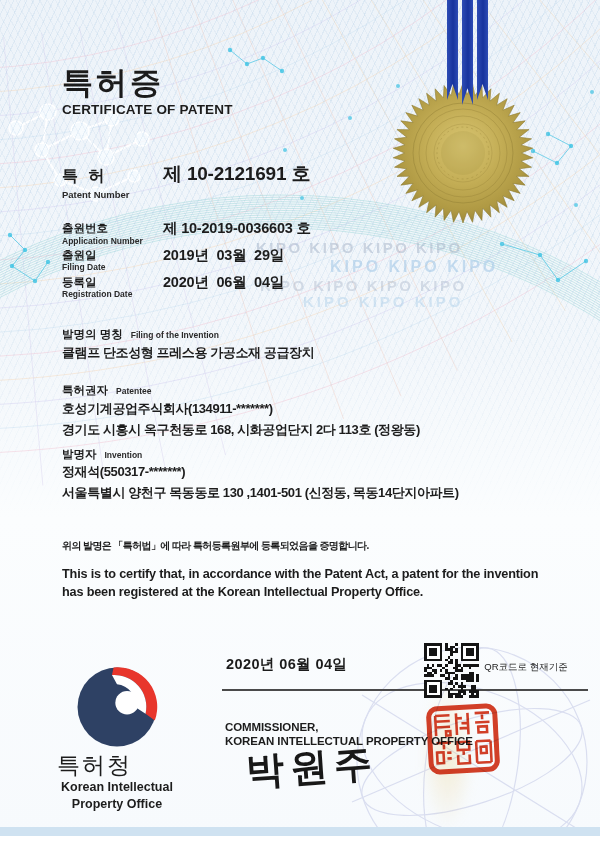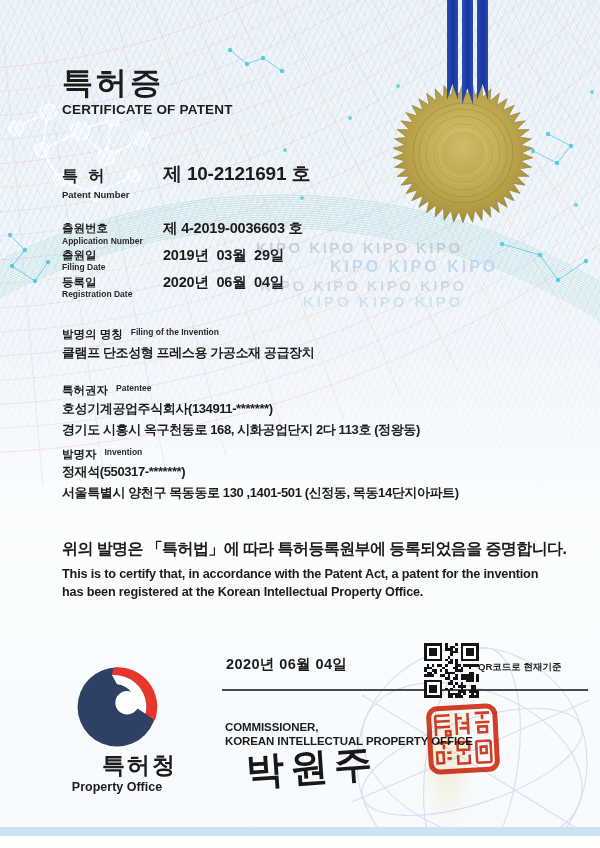--- a/index.html
+++ b/index.html
@@ -23,35 +23,35 @@
   .k3{font-size:15px;fill:#96a4bb;opacity:.33;letter-spacing:2.5px}
   .k4{font-size:15px;fill:#aed0ea;opacity:.48;letter-spacing:3px}
   .ribbon-stripe{position:absolute;top:0;width:11px;
     background:linear-gradient(90deg,#2d4cb5,#17339d 55%,#2d4cb5);
     clip-path:polygon(0 0,100% 0,100% 100%,50% 84%,0 100%)}
   .title-ko{font-size:31px;font-weight:800;letter-spacing:3px;color:#1b1b1b}
   .title-en{font-size:13.5px;font-weight:800;letter-spacing:.2px}
   .lbl-lg{font-size:16px;font-weight:800;letter-spacing:3px}
   .lbl{font-size:11.5px;font-weight:800}
   .sub{font-size:8.5px;font-weight:700;color:#2a2a2a}
-  .hdr{display:flex;align-items:flex-start;gap:8px}
+  .hdr{display:flex;align-items:center;gap:8px}
   .val{font-size:14.5px;font-weight:700;white-space:pre;letter-spacing:-.2px}
   .val-lg{font-size:19px;font-weight:700;white-space:pre;letter-spacing:-.2px}
   .name{font-size:13px;font-weight:700;letter-spacing:-.4px;white-space:pre}
-  .stmt-ko{font-size:16px;font-weight:800;letter-spacing:-.6px}
+  .stmt-ko{font-size:10px;font-weight:800;letter-spacing:-.6px}
   .stmt-en{font-size:13.5px;font-weight:700;letter-spacing:-.2px;line-height:1.34;
     transform:scaleX(.94);transform-origin:0 0}
   .date{font-size:14.5px;font-weight:600;letter-spacing:.4px}
   .rule{border-top:2px solid #4a4a4a}
   .comm-ko{font-size:21px;font-weight:800;letter-spacing:1px}
   .comm-en{font-size:11.5px;font-weight:800;letter-spacing:-.1px}
   .sig{font-size:38px;font-weight:700;letter-spacing:6px;color:#181818;transform:rotate(-4deg)}
-  .agency-ko{font-size:23px;font-weight:700;letter-spacing:2px;text-align:right}
+  .agency-ko{font-size:23px;font-weight:400;letter-spacing:2px;text-align:left}
   .agency-en{font-size:12.5px;font-weight:700;line-height:1.32;text-align:center}
-  .qrnote{font-size:9.5px;font-weight:700;line-height:1.6;text-align:left;color:#222}
+  .qrnote{font-size:9.5px;font-weight:400;line-height:1.6;text-align:center;color:#222}
   .seal{transform:rotate(-3deg);mix-blend-mode:multiply;opacity:.96}
   .goldwash{background:radial-gradient(ellipse at center,rgba(233,205,125,.32),rgba(233,205,125,0) 70%);
     filter:blur(4px)}
   .bottom-strip{position:absolute;left:0;bottom:0;width:600px;height:9px;background:#cfe2f1}
 </style>
 </head>
 <body>
 
 <div class="page">
 
@@ -211,21 +211,21 @@
 
   <div class="abs title-ko" style="left:62px;top:62px;z-index:4">특허증</div>
   <div class="abs title-en" style="left:62px;top:102px;z-index:4">CERTIFICATE OF PATENT</div>
 
   <div class="abs lbl-lg" style="left:62px;top:166px;z-index:4">특 허</div>
   <div class="abs sub" style="left:62px;top:189px;font-size:9.5px;z-index:4">Patent Number</div>
   <div class="abs val-lg" style="left:163px;top:161px;z-index:4">제 10-2121691 호</div>
 
   <div class="abs lbl" style="left:62px;top:221px;z-index:4">출원번호</div>
   <div class="abs sub" style="left:62px;top:236px;z-index:4">Application Number</div>
-  <div class="abs val" style="left:163px;top:219px;z-index:4">제 4-2019-0036603 호</div>
+  <div class="abs val" style="left:163px;top:219px;z-index:4">제 10-2019-0036603 호</div>
 
   <div class="abs lbl" style="left:62px;top:248px;z-index:4">출원일</div>
   <div class="abs sub" style="left:62px;top:262px;z-index:4">Filing Date</div>
   <div class="abs val" style="left:163px;top:246px;z-index:4">2019년  03월  29일</div>
 
   <div class="abs lbl" style="left:62px;top:275px;z-index:4">등록일</div>
   <div class="abs sub" style="left:62px;top:289px;z-index:4">Registration Date</div>
   <div class="abs val" style="left:163px;top:273px;z-index:4">2020년  06월  04일</div>
 
   <div class="abs hdr" style="left:62px;top:327px;z-index:4">
@@ -255,20 +255,21 @@
   </div>
 
   <svg class="abs" style="left:75px;top:665px;width:84px;height:84px;z-index:4" viewBox="0 0 100 100">
     <circle cx="50" cy="50" r="47" fill="#2e4164"></circle>
     <path d="M 46 3 A 47 47 0 0 1 95 66 L 84 58 A 38 38 0 0 0 44 12 Z" fill="#e8362c"></path>
     <path d="M 44 12 A 38 38 0 0 1 84 58 L 73 51 A 26 26 0 0 0 50 23 Z" fill="#ffffff"></path>
     <circle cx="62" cy="45" r="14" fill="#ffffff"></circle>
   </svg>
   <div class="abs agency-ko" style="left:57px;top:750px;width:120px;z-index:4">특허청</div>
   <div class="abs agency-en" style="left:47px;top:779px;width:140px;z-index:4">
+    <div>Korean Intellectual</div>
     <div>Property Office</div>
   </div>
 
   <div class="abs date" style="left:226px;top:655px;z-index:4">2020년 06월 04일</div>
   <div class="abs rule" style="left:222px;top:689px;width:366px;z-index:4"></div>
   <div class="abs comm-en" style="left:225px;top:721px;z-index:4">COMMISSIONER,</div>
   <div class="abs comm-en" style="left:225px;top:735px;z-index:4">KOREAN INTELLECTUAL PROPERTY OFFICE</div>
   <div class="abs sig" style="left:246px;top:742px;z-index:4">박원주</div>
 
   <svg class="abs" id="qrsvg" style="left:424px;top:643px;width:55px;height:55px;z-index:4;shape-rendering:crispEdges" viewBox="0 0 21 21">

